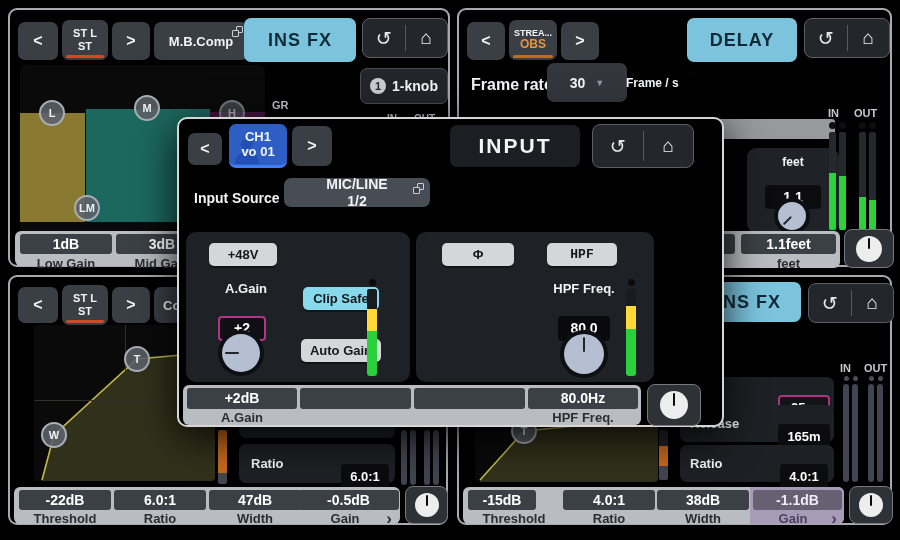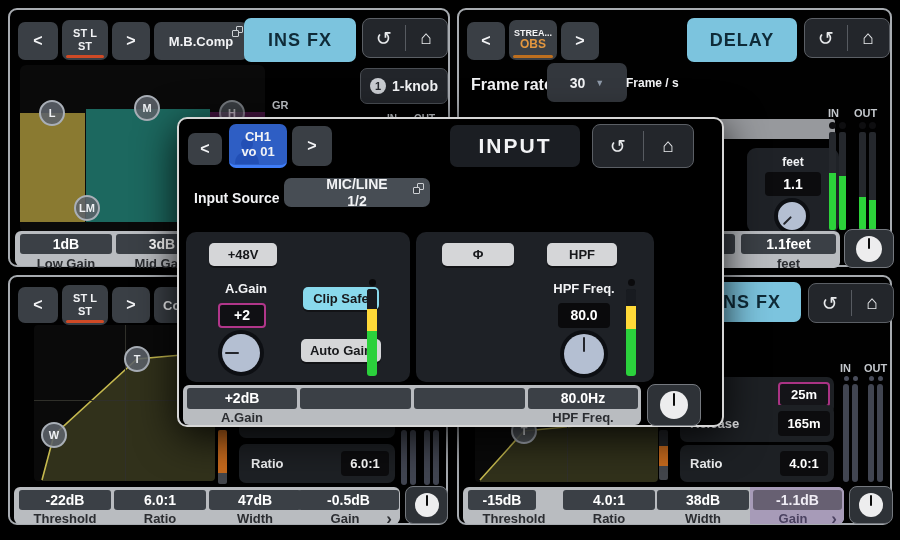--- a/index.html
+++ b/index.html
@@ -20,21 +20,21 @@
   .navgroup .cell { flex:1; display:flex; align-items:center; justify-content:center; color:#e8eaec; font-size:19px; }
   .navgroup .sep { width:1px; background:#575b61; margin:6px 0; }
   .lbl { position:absolute; color:#f2f3f5; font-weight:700; }
   .lbl-dim { position:absolute; color:#c3c7cc; font-weight:700; }
   .graph { position:absolute; background:#0a0a0a; border-radius:6px; overflow:hidden; }
   .band { position:absolute; width:26px; height:26px; border-radius:50%; background:rgba(92,98,106,.88); border:2px solid #a9afb7; color:#eef0f3; font-size:11px; font-weight:700; display:flex; align-items:center; justify-content:center; }
   .graybar { position:absolute; background:#b9bcc0; border-radius:6px; }
   .cellv { position:absolute; background:#3b4046; border-radius:3px; color:#fff; font-weight:700; font-size:14px; text-align:center; line-height:20px; height:20px; }
   .celll { position:absolute; color:#2b2d31; font-weight:700; font-size:13px; text-align:center; }
   .rowbox { position:absolute; background:#1d2024; border-radius:7px; }
-  .valbox { position:absolute; background:#0c0c0e; border-radius:4px; color:#fff; font-weight:700; font-size:13px; text-align:center; }
+  .valbox { position:absolute; background:#0c0c0e; border-radius:4px; color:#fff; font-weight:700; font-size:13px; text-align:center;margin-top:13px; }
   .knob { position:relative; border-radius:50%; background:#b4bfd2; box-shadow:0 0 0 4px #0d0f13; transform:rotate(var(--rot,0deg)); }
   .knob::after { content:""; position:absolute; left:50%; top:8%; width:2px; height:38%; margin-left:-1px; background:#23252b; border-radius:1px; }
   .knob-white { background:#ededee; box-shadow:none; }
   .knob-white::after { background:#0c0c0c; height:45%; }
   .knobcell { position:absolute; background:#2e3237; border:1px solid #75797f; border-radius:8px; display:flex; align-items:center; justify-content:center; }
   .meter { position:absolute; display:flex; flex-direction:column; align-items:center; }
   .meter .dot { width:7px; height:7px; border-radius:50%; background:#0b0b0d; margin-bottom:3px; flex:none; }
   .meter .track { width:100%; flex:1; background:#14161a; border-radius:3px; overflow:hidden; display:flex; flex-direction:column; }
   .seg-dark { background:#181b20; } .seg-y { background:#ffd938; } .seg-g { background:#2bd13c; }
   .iometer .dot { background:#0e0e10; }
@@ -408,21 +408,21 @@
             <span class="seg-y" style="height:22px;"></span>
             <span class="seg-g" style="height:45px;"></span>
           </span>
       </div>
     </div>
 
     <div class="abs" style="left:237px;top:113px;width:238px;height:150px;background:#1e2126;border-radius:10px;">
       <div class="btn-light" style="left:26px;top:11px;width:72px;height:23px;">
           <span>Φ</span>
         </div>
-      <div class="btn-light" style="left:131px;top:11px;width:70px;height:23px;">
+      <div class="btn-light" style="left:131px;top:11px;width:70px;height:23px;font-family:Liberation Mono, monospace;">
           <span>HPF</span>
         </div>
       <div class="lbl" style="left:130px;top:49px;width:76px;text-align:center;font-size:13px;"><span>HPF Freq.</span></div>
       <div class="valbox" style="left:142px;top:71px;width:52px;height:25px;line-height:25px;background:#0a0a0c;font-size:14px;"><span>80.0</span></div>
       <div class="knob" style="--rot:0deg;position:absolute;left:148px;top:102px;width:40px;height:40px;"></div>
       <div class="meter" style="left:210px;top:47px;width:10px;height:97px;">
         <span class="dot"></span>
         <span class="track">
             <span class="seg-dark" style="height:17px;"></span>
             <span class="seg-y" style="height:23px;"></span>

